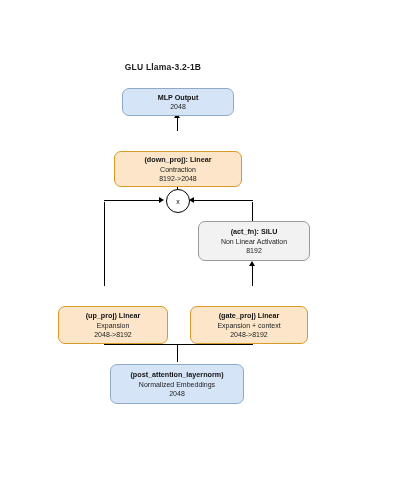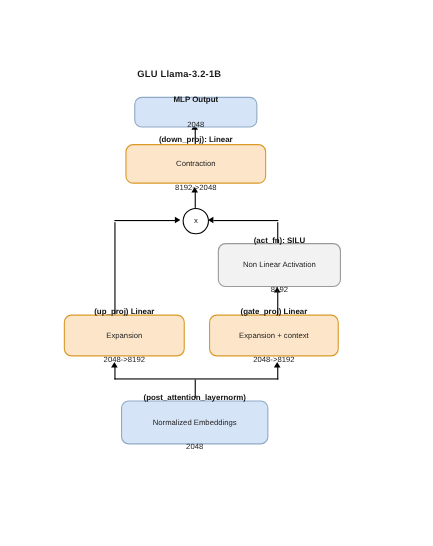--- a/index.html
+++ b/index.html
@@ -39,41 +39,41 @@
     box-sizing: border-box;
     border-radius: 7px;
     border: 1px solid #000;
     display: flex;
     flex-direction: column;
     align-items: center;
     justify-content: center;
     text-align: center;
     line-height: 1.32;
     z-index: 3;
-    gap: 13px;
   }
   .node .l1 {
     font-size: 7.2px;
     font-weight: bold;
     color: #111;
     white-space: nowrap;
   }
   .node .l2, .node .l3 {
     font-size: 7px;
     color: #222;
     white-space: nowrap;
   }
 
   .node.blue {
     background: #d6e4f7;
     border-color: #8fa9c6;
   }
   .node.orange {
     background: #fce5c8;
     border-color: #d99a28;
+    margin-top: 20px;
   }
   .node.grey {
     background: #f2f2f2;
     border-color: #9a9a9a;
   }
 
   
   #node-mlp-output     { left: 122px; top: 88px;  width: 112px; height: 28px; }
   #node-down-proj      { left: 114px; top: 131px; width: 128px; height: 36px; }
   #node-act-fn         { left: 198px; top: 221px; width: 112px; height: 40px; }

